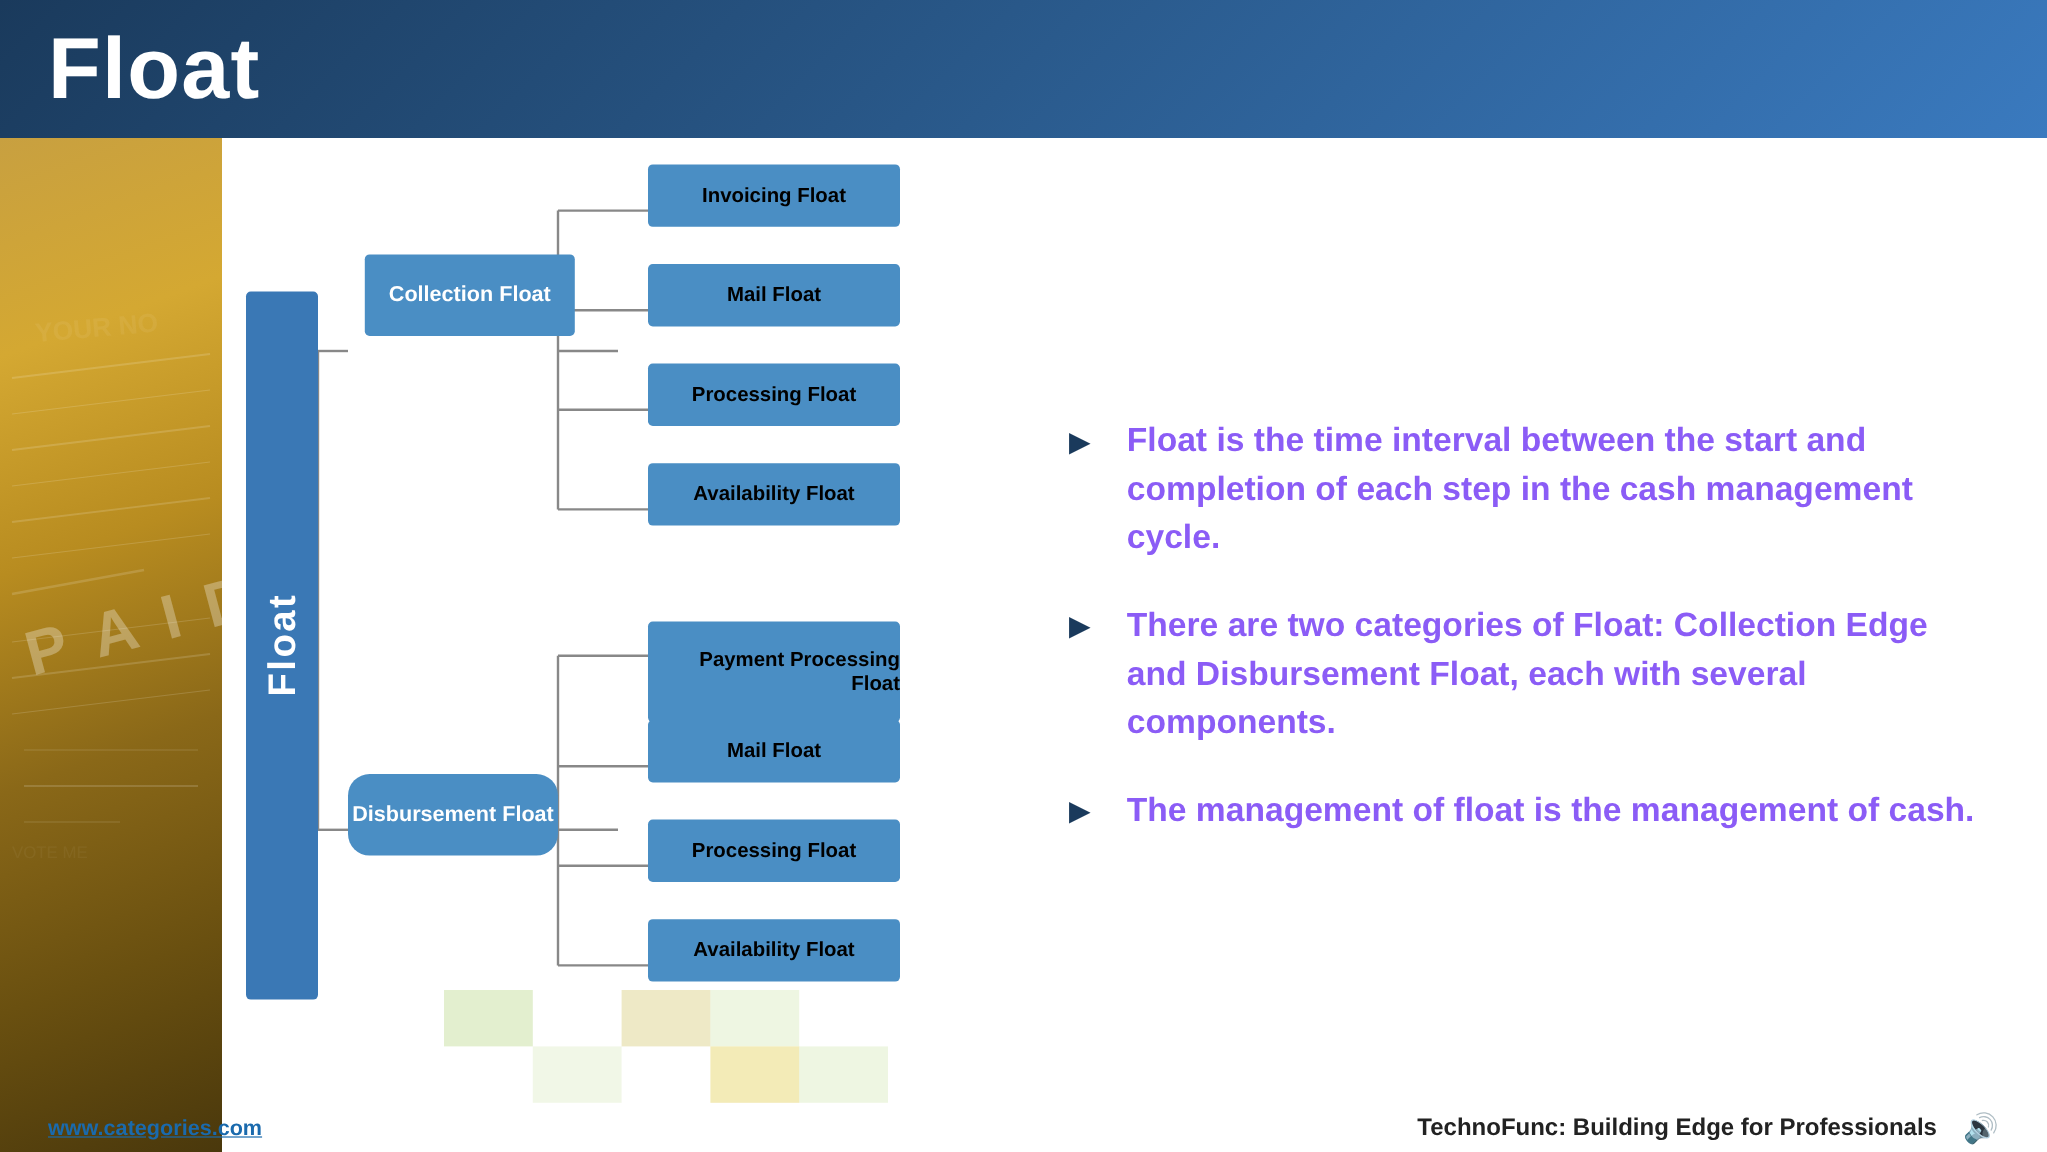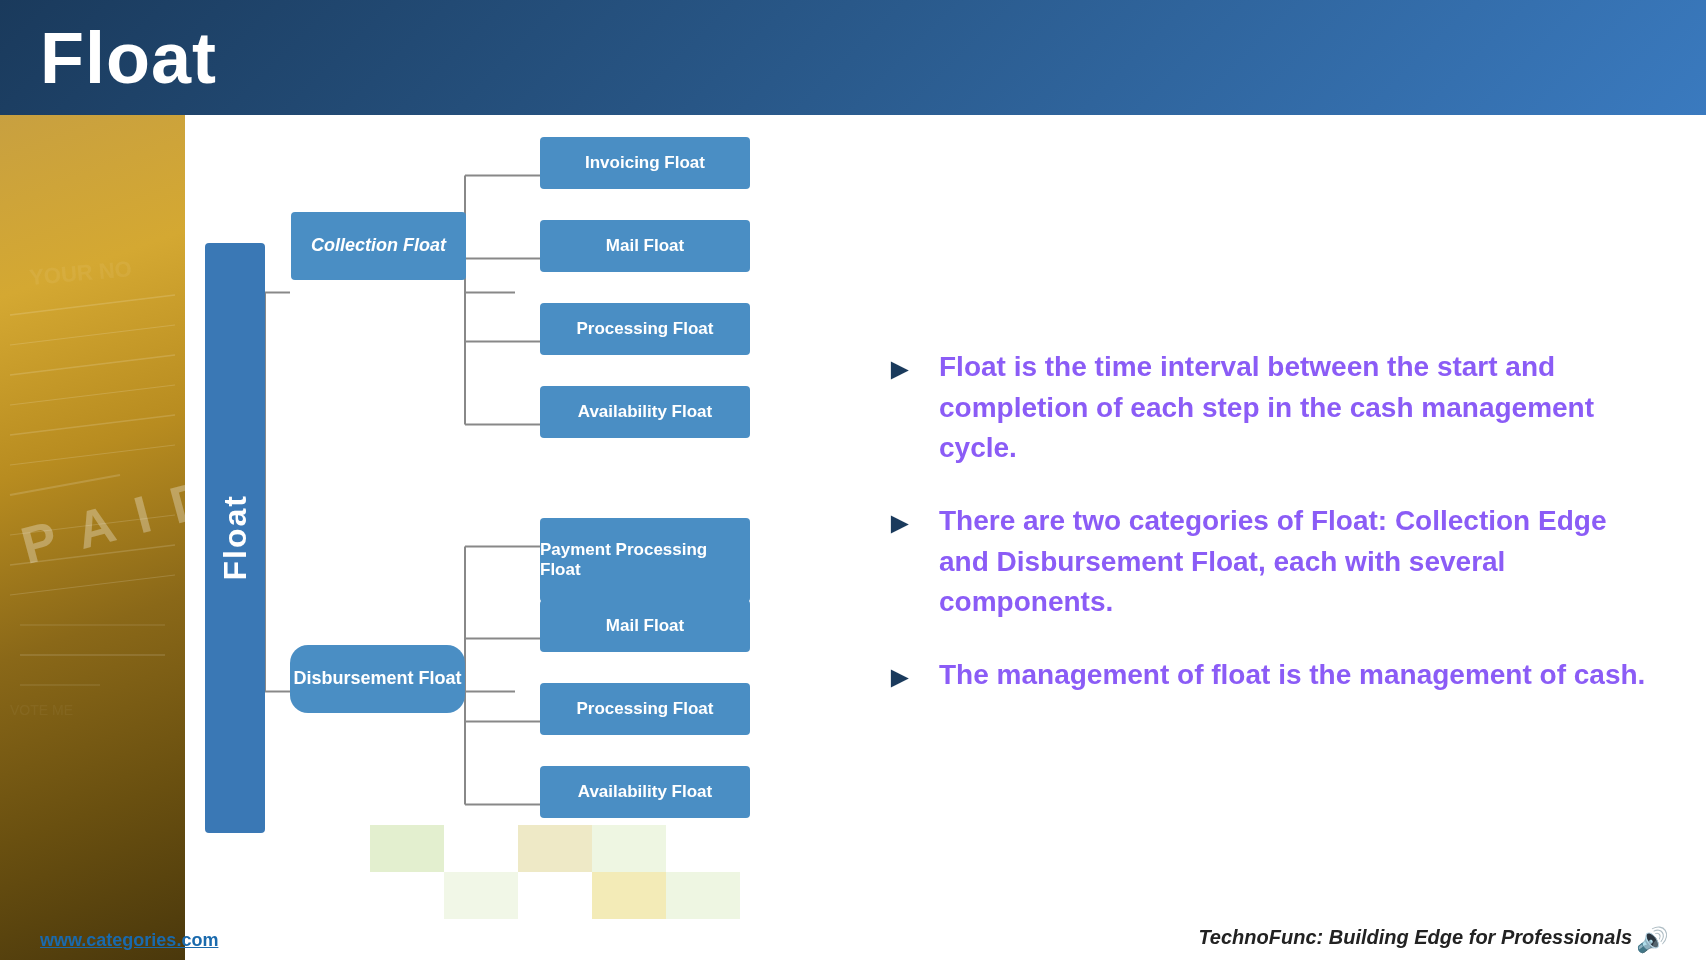--- a/index.html
+++ b/index.html
@@ -118,44 +118,43 @@
       display: flex;
       align-items: center;
       justify-content: center;
       color: #fff;
       font-weight: 700;
       font-size: 18px;
       text-align: center;
       line-height: 1.3;
     }
     .category-collection {
-      left: 106px;
+      left: 119px;
       top: 97px;
-      font-style: italic;
     }
     .category-disbursement {
       left: 105px;
       top: 530px;
       border-radius: 18px;
     }
 
     
     .sub-box {
       position: absolute;
       width: 210px;
       height: 52px;
       background: #4a8ec4;
       border-radius: 4px;
       display: flex;
       align-items: center;
       justify-content: center;
-      color: #ffffff;
+      color: #000000;
       font-weight: 700;
       font-size: 17px;
-      text-align: left;
+      text-align: right;
       line-height: 1.2;
     }
     .sub-invoicing { left: 355px; top: 22px; }
     .sub-mail1 { left: 355px; top: 105px; }
     .sub-processing1 { left: 355px; top: 188px; }
     .sub-availability1 { left: 355px; top: 271px; }
     .sub-payment-processing { left: 355px; top: 403px; height: 84px; }
     .sub-mail2 { left: 355px; top: 485px; }
     .sub-processing2 { left: 355px; top: 568px; }
     .sub-availability2 { left: 355px; top: 651px; }
@@ -360,19 +359,19 @@
       <span class="bullet-text">There are two categories of Float: Collection Edge and Disbursement Float, each with several components.</span>
     </div>
     <div class="bullet-item">
       <span class="bullet-arrow">►</span>
       <span class="bullet-text">The management of float is the management of cash.</span>
     </div>
   </div>
 
   <div class="footer">
     <a class="footer-link" href="#">www.categories.com</a>
-    <div style="display:flex;gap:4px;font-style:italic;">
+    <div style="display:flex;align-items:center;gap:22px;">
       <span class="footer-brand">TechnoFunc: Building Edge for Professionals</span>
       <span class="speaker-icon">🔊</span>
     </div>
   </div>
 
 </div>
 
 </body></html>

